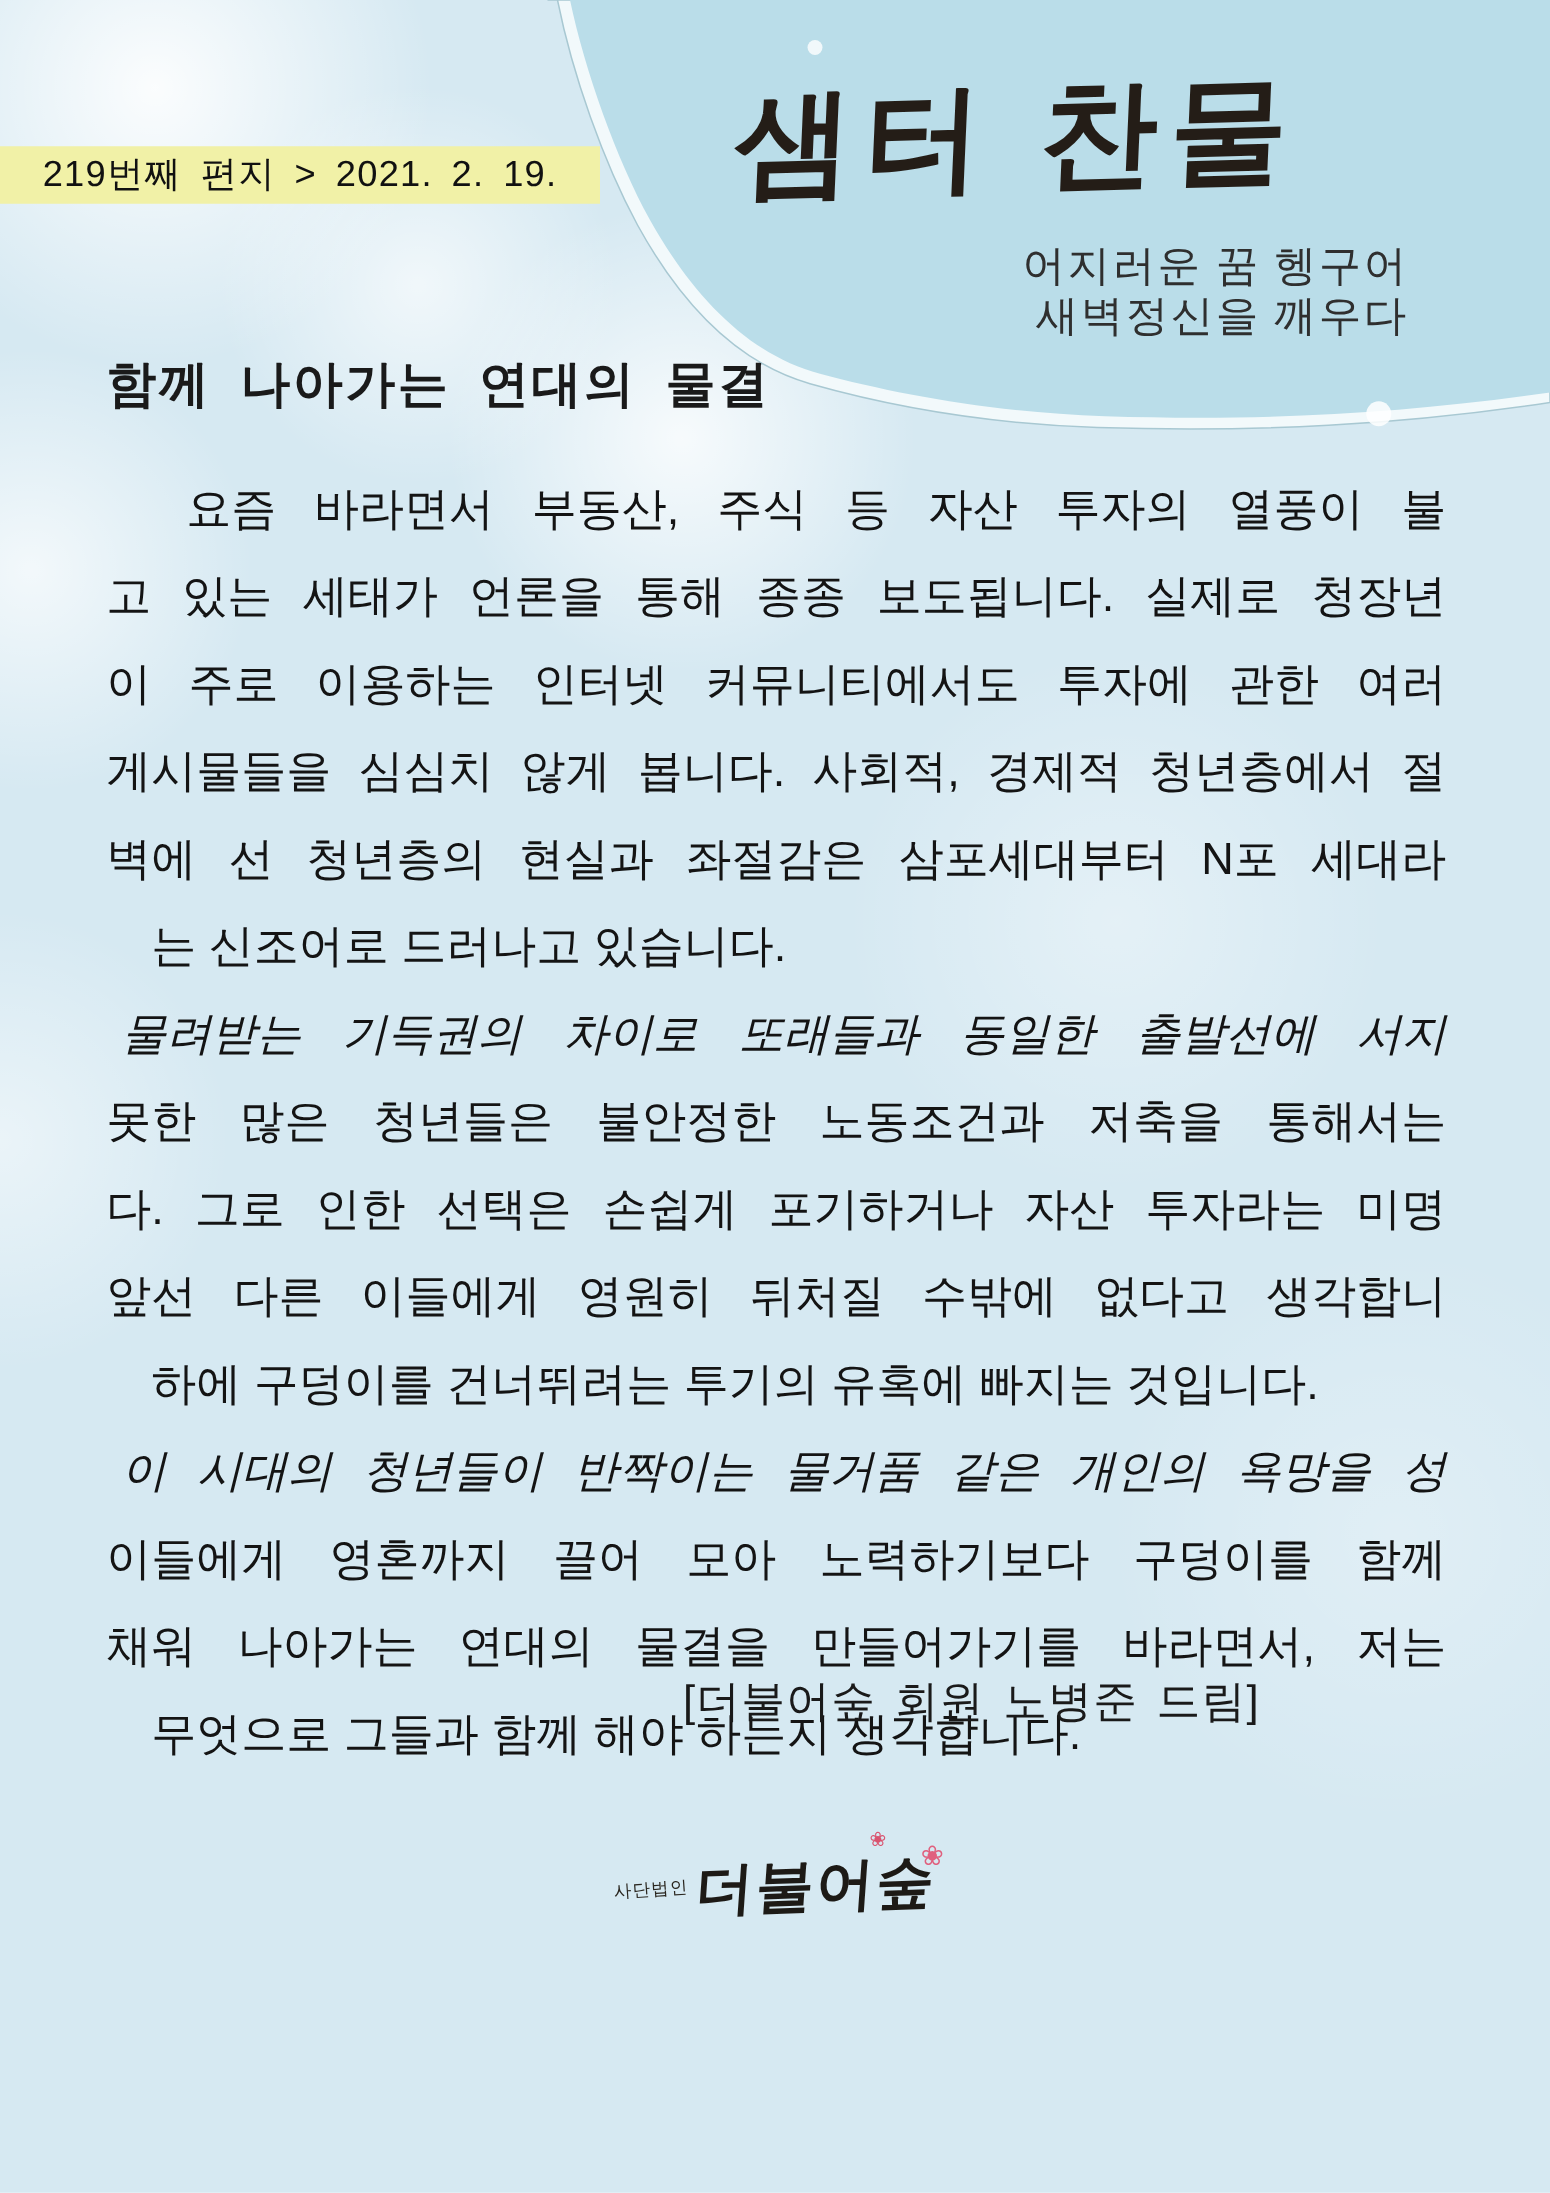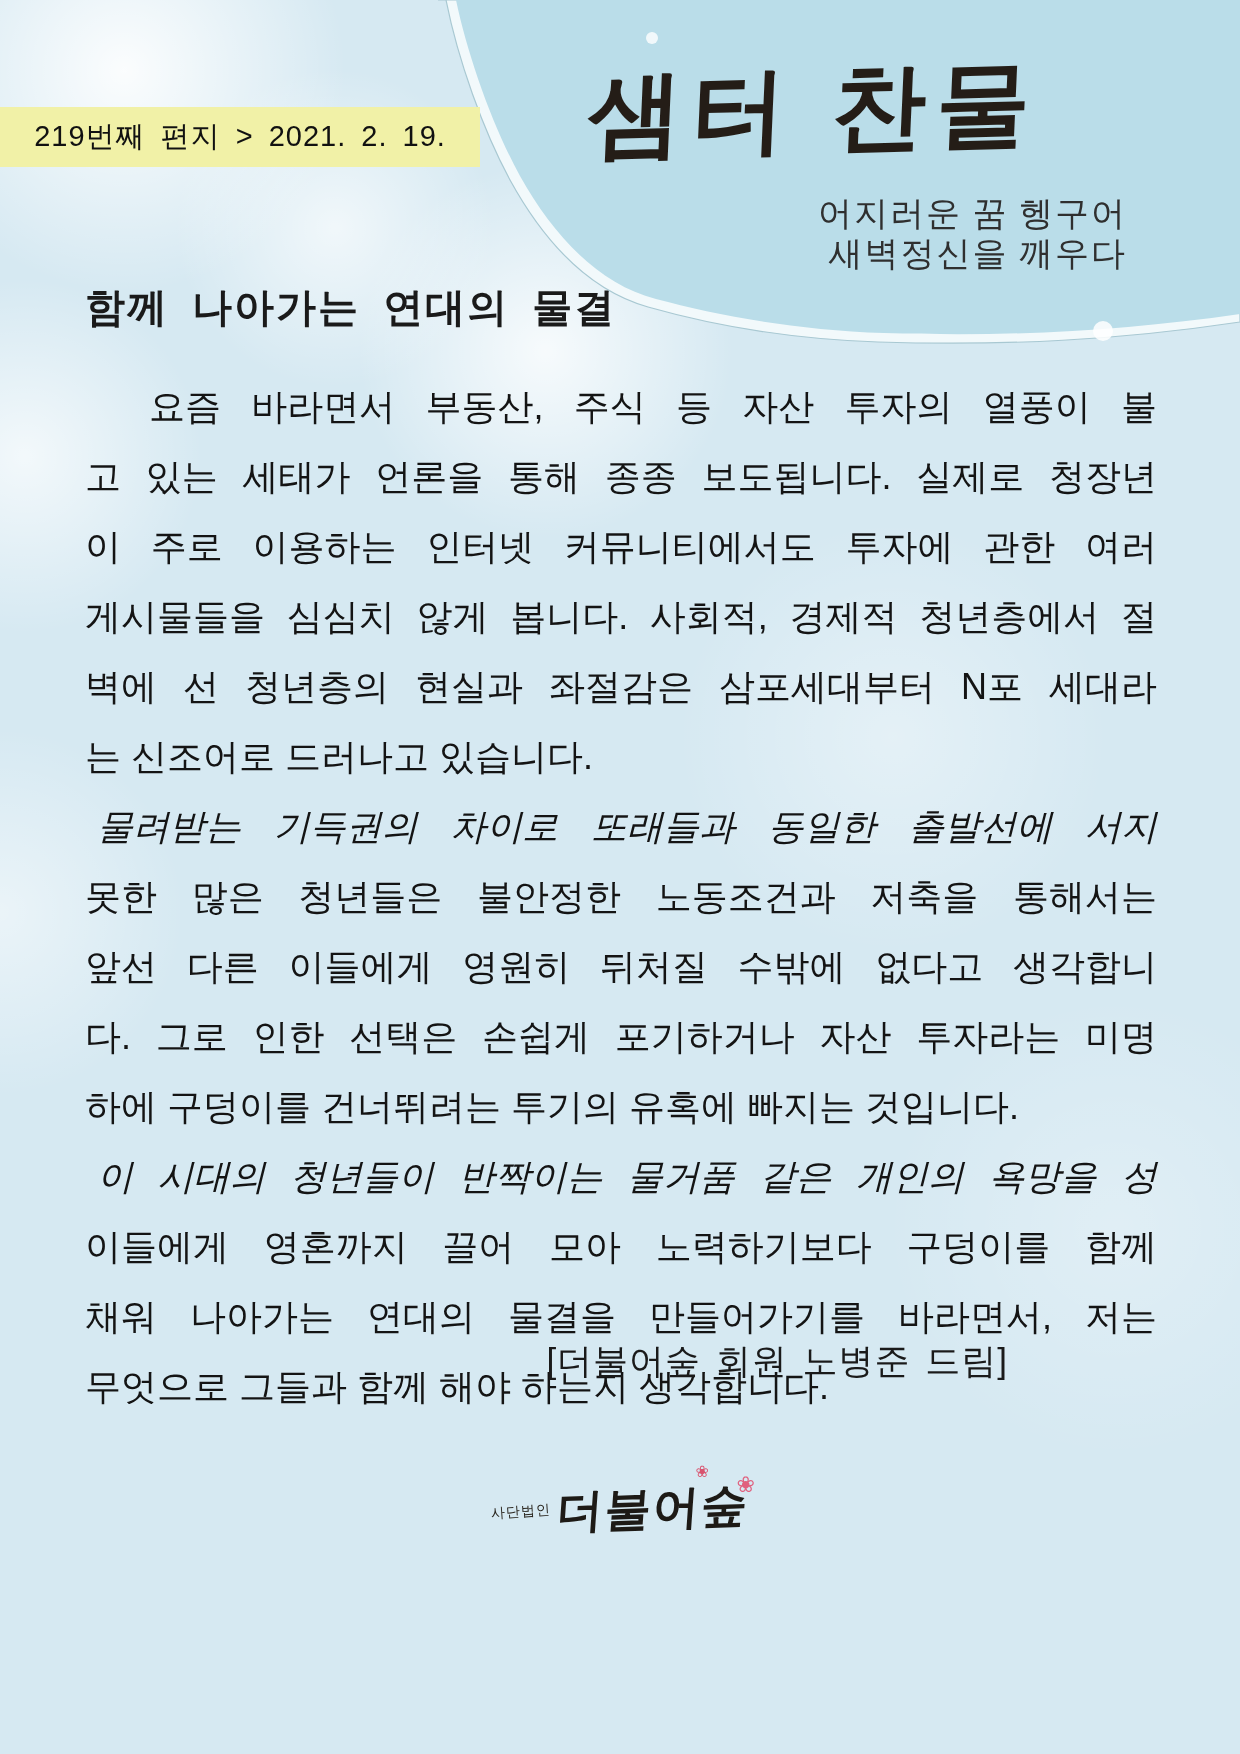--- a/index.html
+++ b/index.html
@@ -14,21 +14,21 @@
       radial-gradient(circle at 2% 26%, rgba(255,255,255,.7) 0, rgba(255,255,255,0) 10%),
       radial-gradient(circle at 44% 20%, rgba(255,255,255,.8) 0, rgba(255,255,255,0) 12%),
       radial-gradient(circle at 0% 52%, rgba(255,255,255,.5) 0, rgba(255,255,255,0) 12%),
       radial-gradient(circle at 72% 42%, rgba(255,255,255,.35) 0, rgba(255,255,255,0) 16%),
       radial-gradient(circle at 90% 70%, rgba(255,255,255,.25) 0, rgba(255,255,255,0) 14%);
     font-family:"Liberation Sans", sans-serif;
     color:#1a1a1a;
   }
   .header-svg{position:absolute;top:0;left:0;}
   .band{
-    position:absolute;left:0;top:107px;width:480px;height:60px;
+    position:absolute;left:0;top:117px;width:480px;height:46px;
     display:flex;align-items:center;justify-content:center;
     font-size:29px;letter-spacing:1px;word-spacing:6px;color:#111;
     z-index:5;
   }
   .logo-title{
     position:absolute;left:588px;top:62px;width:470px;
     font-size:94px;font-weight:bold;letter-spacing:10px;line-height:1;
     color:#241d17;transform:rotate(-1.5deg) skewX(-4deg);
     white-space:nowrap;z-index:4;
   }
@@ -44,21 +44,21 @@
     z-index:4;
   }
   .body-block{
     position:absolute;left:85px;top:372px;width:1072px;z-index:4;
   }
   .bline{
     height:70px;line-height:70px;font-size:36px;
     text-align:justify;text-align-last:justify;
     white-space:normal;color:#141414;
   }
-  .bline.last{text-align-last:left;}
+  .bline.last{text-align-last:left;margin-left:36px;}
   .ind-lg{padding-left:64px;}
   .ind-sm{padding-left:12px;font-style:italic;}
   .signoff{
     position:absolute;right:232px;top:1338px;
     font-size:35px;letter-spacing:1px;word-spacing:4px;z-index:4;
   }
   .footer-logo{
     position:absolute;left:0;top:1478px;width:100%;
     text-align:center;z-index:4;color:#1d1a16;
   }
@@ -104,22 +104,22 @@
   <div class="body-block">
     <div class="bline ind-lg">요즘 바라면서 부동산, 주식 등 자산 투자의 열풍이 불</div>
     <div class="bline">고 있는 세태가 언론을 통해 종종 보도됩니다. 실제로 청장년</div>
     <div class="bline">이 주로 이용하는 인터넷 커뮤니티에서도 투자에 관한 여러</div>
     <div class="bline">게시물들을 심심치 않게 봅니다. 사회적, 경제적 청년층에서 절</div>
     <div class="bline">벽에 선 청년층의 현실과 좌절감은 삼포세대부터 N포 세대라</div>
     <div class="bline last">는 신조어로 드러나고 있습니다.</div>
 
     <div class="bline ind-sm">물려받는 기득권의 차이로 또래들과 동일한 출발선에 서지</div>
     <div class="bline">못한 많은 청년들은 불안정한 노동조건과 저축을 통해서는</div>
+    <div class="bline">다. 그로 인한 선택은 손쉽게 포기하거나 자산 투자라는 미명</div>
     <div class="bline">앞선 다른 이들에게 영원히 뒤처질 수밖에 없다고 생각합니</div>
-    <div class="bline">다. 그로 인한 선택은 손쉽게 포기하거나 자산 투자라는 미명</div>
     <div class="bline last">하에 구덩이를 건너뛰려는 투기의 유혹에 빠지는 것입니다.</div>
 
     <div class="bline ind-sm">이 시대의 청년들이 반짝이는 물거품 같은 개인의 욕망을 성</div>
     <div class="bline">이들에게 영혼까지 끌어 모아 노력하기보다 구덩이를 함께</div>
     <div class="bline">채워 나아가는 연대의 물결을 만들어가기를 바라면서, 저는</div>
     <div class="bline last">무엇으로 그들과 함께 해야 하는지 생각합니다.</div>
   </div>
 
   <div class="signoff">[더불어숲 회원 노병준 드림]</div>
 

